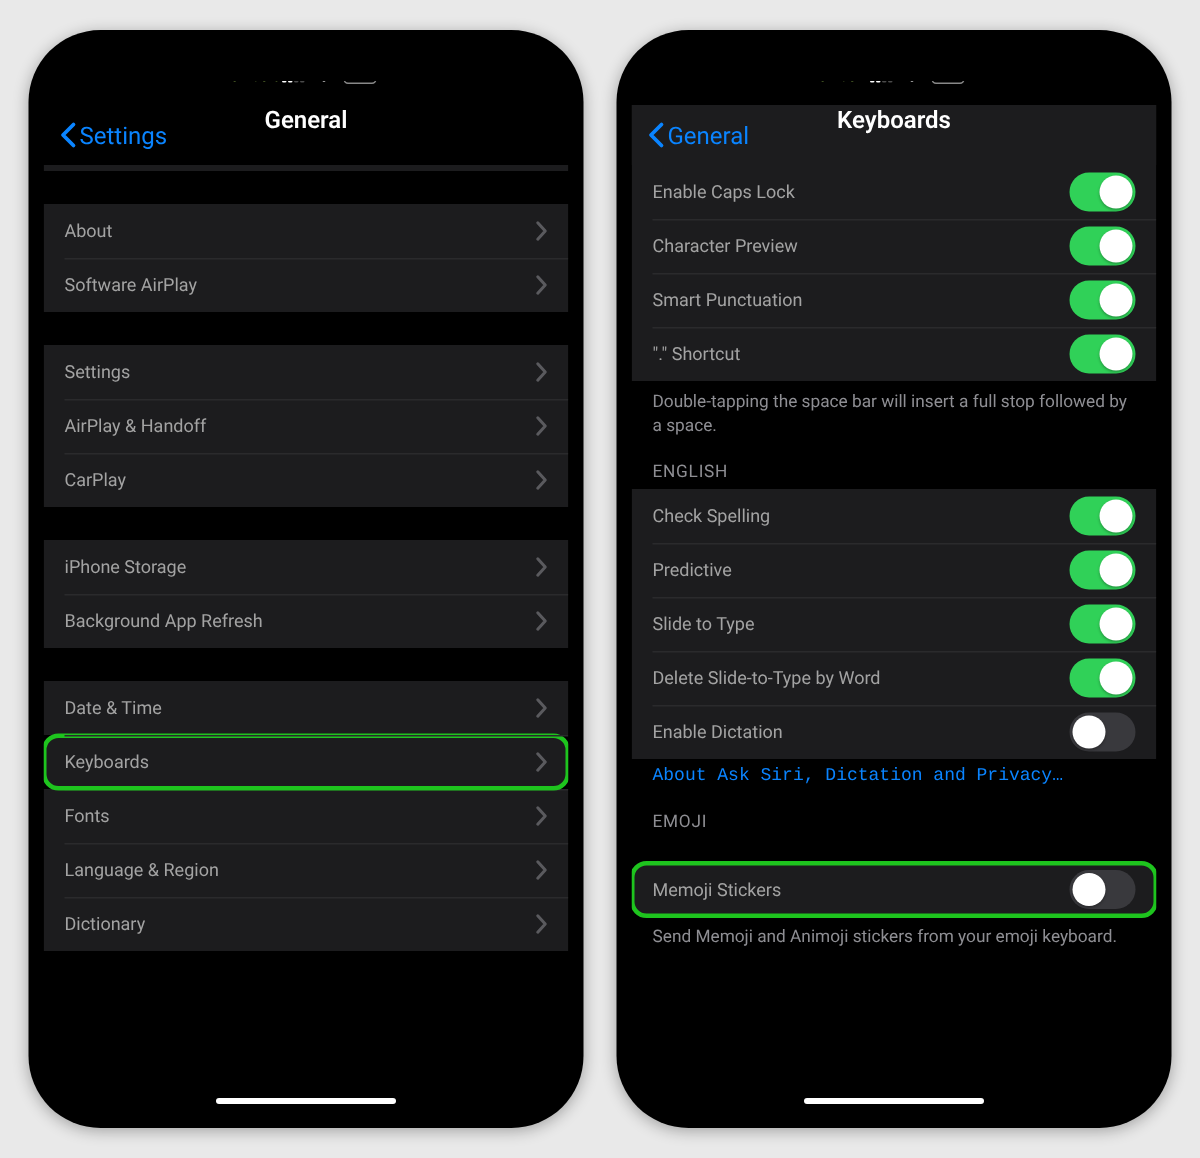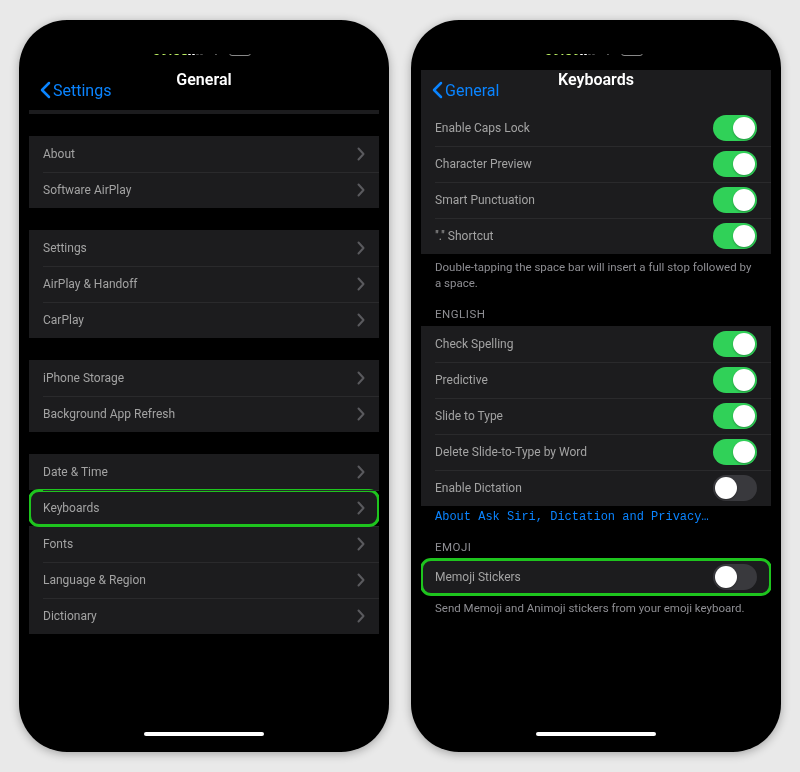--- a/index.html
+++ b/index.html
@@ -420,21 +420,21 @@
           </div>
           <div class="row">
             <span class="label">Enable Dictation</span>
             <span class="toggle off">
               <span class="knob"></span>
             </span>
           </div>
         </div>
         <div class="link-text">About Ask Siri, Dictation and Privacy…</div>
         <div class="section-header">EMOJI</div>
-        <div class="group" style="margin-top:0">
+        <div class="group" style="margin-top:16px">
           <div class="row highlight">
             <span class="label">Memoji Stickers</span>
             <span class="toggle off">
               <span class="knob"></span>
             </span>
           </div>
         </div>
         <div class="footer-text">Send Memoji and Animoji stickers from your emoji keyboard.</div>
       </div>
     <div class="home-indicator"></div>

